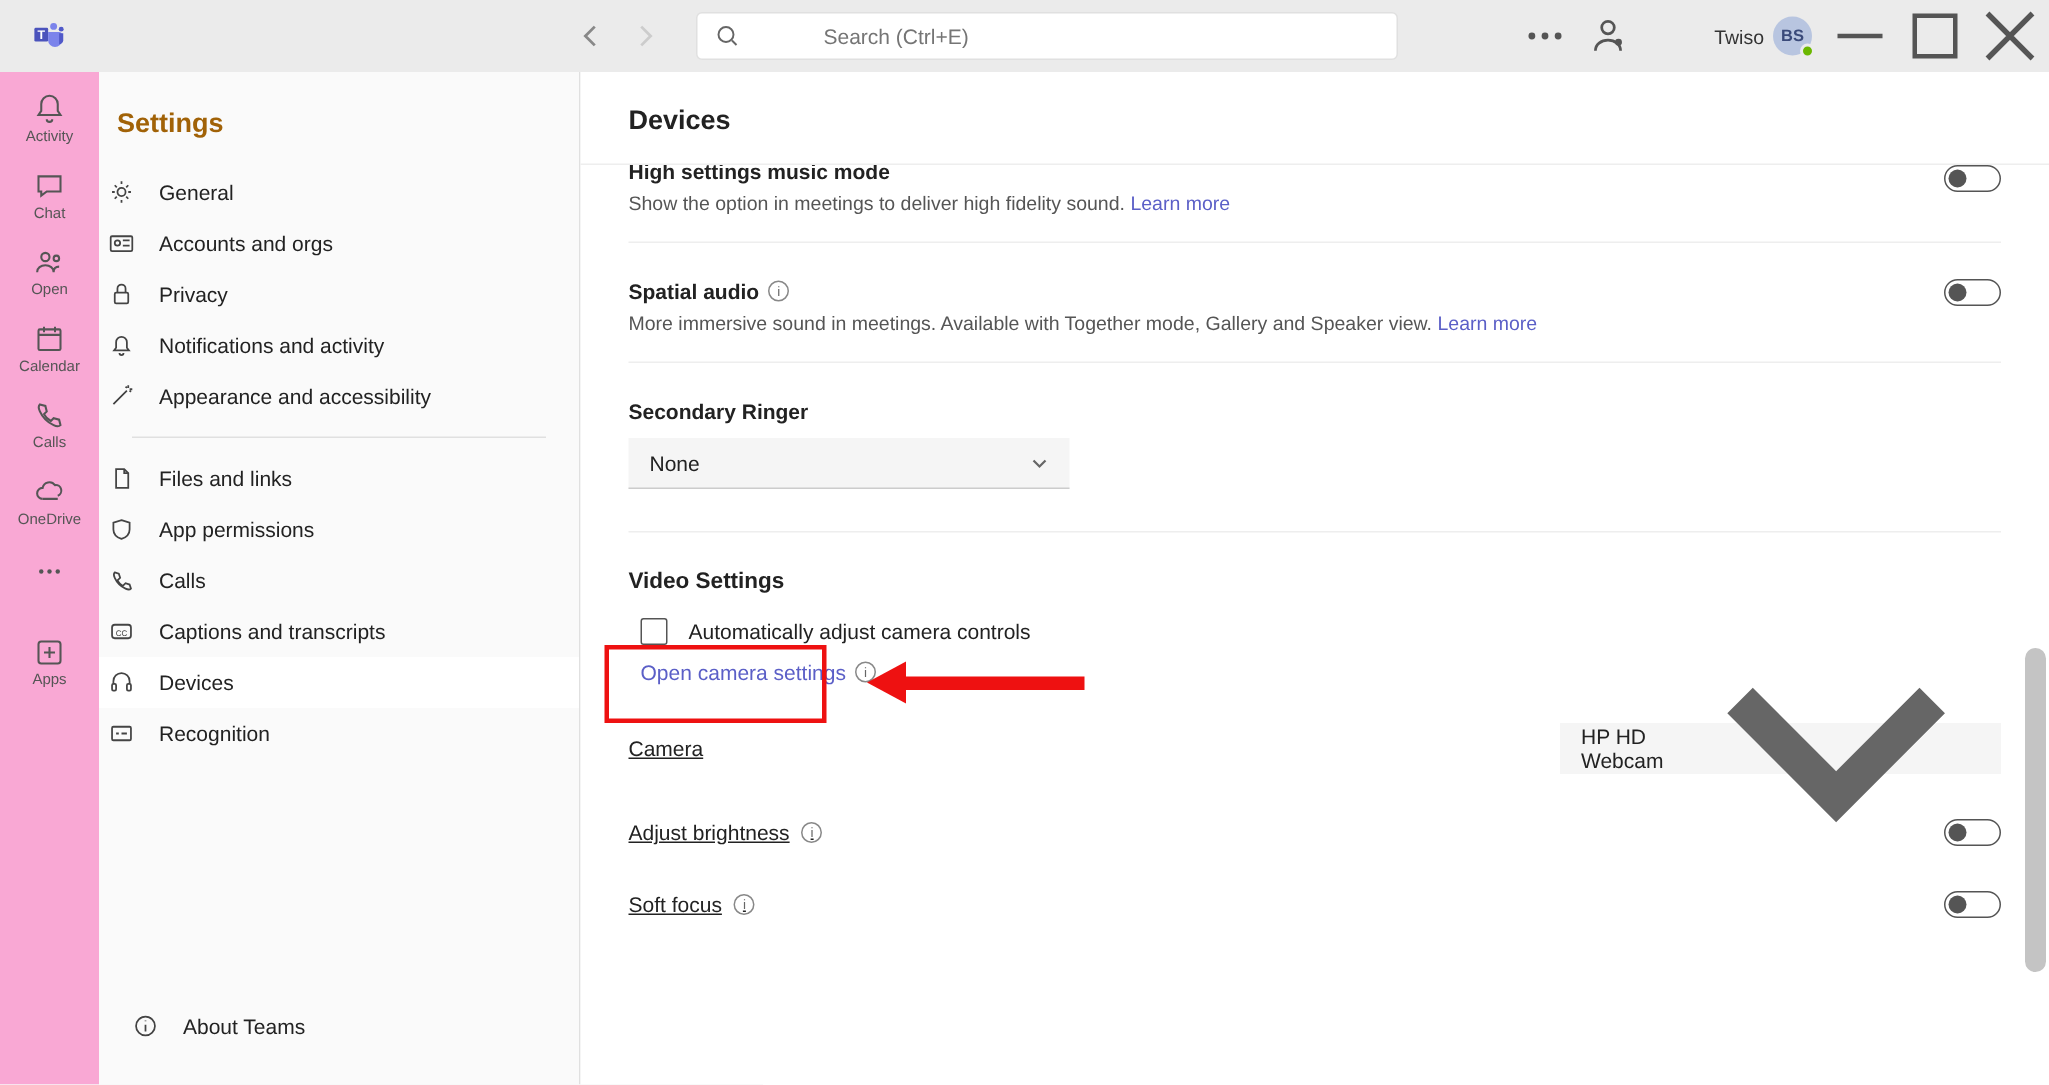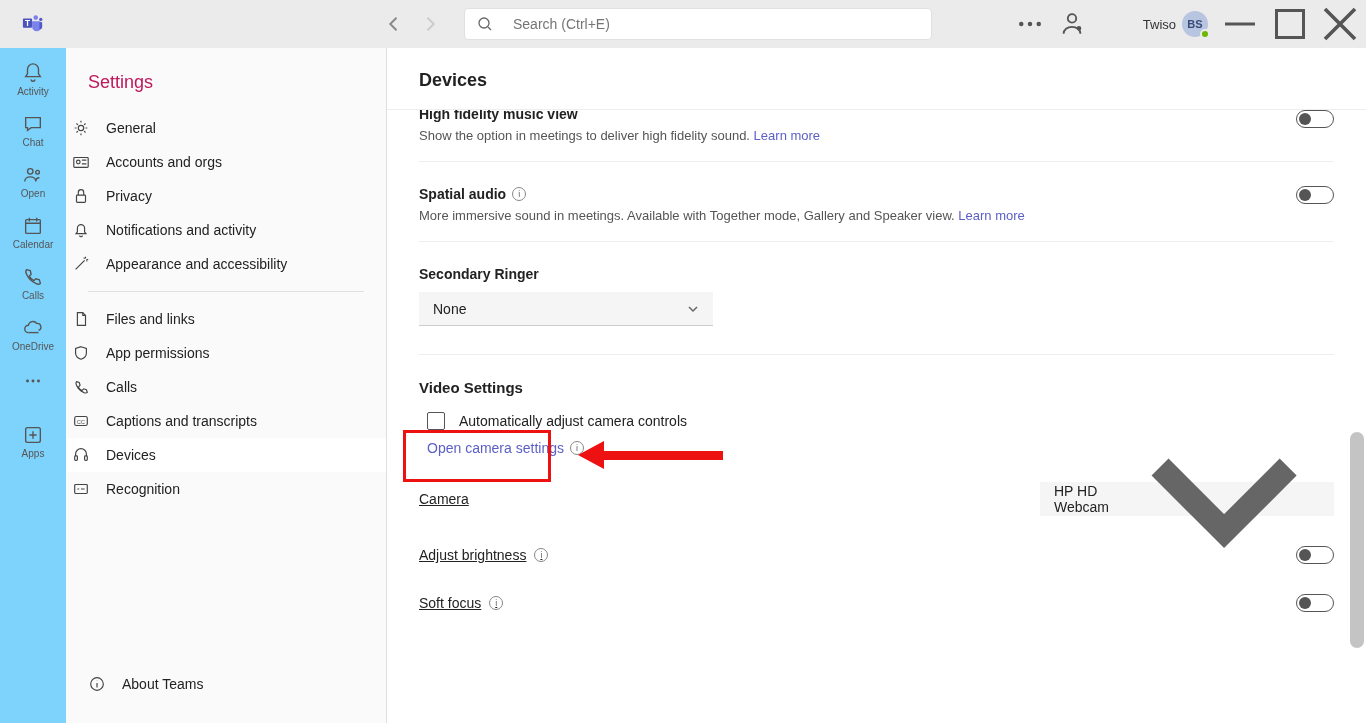--- a/index.html
+++ b/index.html
@@ -6,38 +6,38 @@
 body { background:#f0f0f0; width:1366px; height:723px; overflow:hidden; position:relative; }
 
 
 .titlebar { height:48px; background:#ebebeb; display:flex; align-items:center; position:relative; }
 .tb-logo { width:66px; display:flex; justify-content:center; align-items:center; }
 .tb-logo svg { width:22px; height:22px; }
 .tb-nav { display:flex; gap:16px; margin-left:318px; }
 .tb-nav-btn { width:20px; height:20px; display:flex; align-items:center; justify-content:center; color:#888; cursor:pointer; }
 .searchbox { margin-left:24px; width:468px; height:32px; background:#fff; border:1px solid #e0e0e0; border-radius:4px; display:flex; align-items:center; padding:0 12px; gap:20px; }
 .searchbox svg { width:16px; height:16px; color:#666; }
-.searchbox input { border:none; outline:none; flex:1; font-size:14px; color:#555; background:transparent; }
+.searchbox input { border:none; outline:none; flex:1; font-size:14px; color:#555; background:transparent;margin-left:36px; }
 .tb-right { position:absolute; right:8px; display:flex; align-items:center; gap:14px; }
 .tb-icon { width:28px; height:28px; display:flex; align-items:center; justify-content:center; color:#555; cursor:pointer; }
 .tb-user { display:flex; align-items:center; gap:6px; font-size:13px; color:#333;margin-left:43px; }
 .avatar { width:26px; height:26px; border-radius:50%; background:#b8c5e0; color:#3a4a7a; display:flex; align-items:center; justify-content:center; font-size:11px; font-weight:600; position:relative; }
 .avatar .status { position:absolute; bottom:-2px; right:-2px; width:10px; height:10px; background:#6bb700; border:2px solid #ebebeb; border-radius:50%; }
 .win-btn { width:36px; height:28px; display:flex; align-items:center; justify-content:center; color:#555; cursor:pointer; }
 
 
-.leftrail { position:absolute; top:48px; left:0; width:66px; height:675px; background:#7dd3fc; display:flex; flex-direction:column; align-items:flex-end; padding-top:8px; }
+.leftrail { position:absolute; top:48px; left:0; width:66px; height:675px; background:#f9a8d4; display:flex; flex-direction:column; align-items:flex-end; padding-top:8px; }
 .rail-item { width:66px; padding:6px 0 10px; display:flex; flex-direction:column; align-items:center; gap:2px; cursor:pointer; color:#555; }
 .rail-item svg { width:22px; height:22px; }
 .rail-label { font-size:10px; color:#555; }
 .rail-sep { margin-top:2px; }
 
 
 .sidebar { position:absolute; top:48px; left:66px; width:321px; height:675px; background:#fafafa; border-right:1px solid #e0e0e0; display:flex; flex-direction:column; }
-.sidebar h1 { font-size:18px; font-weight:400; padding:24px 22px 18px; color:#be185d; }
+.sidebar h1 { font-size:18px; font-weight:700; padding:24px 12px 18px; color:#a16207; }
 .side-list { display:flex; flex-direction:column; }
 .side-item { display:flex; align-items:center; gap:16px; padding:8px 6px; font-size:14px; color:#222; cursor:pointer; }
 .side-item svg { width:18px; height:18px; color:#444; flex-shrink:0; }
 .side-item.active { background:#fff; }
 .side-divider { height:1px; background:#e0e0e0; margin:10px 22px; }
 .side-footer { margin-top:auto; padding:0 22px 22px; }
 .side-footer .side-item { padding:8px 0; }
 
 
 .main { position:absolute; top:48px; left:387px; right:0; height:675px; background:#fff; display:flex; flex-direction:column; }
@@ -305,21 +305,21 @@
 
 <div class="main">
   <div class="main-header">
       <h2>Devices</h2>
     </div>
   <div class="main-body">
 
     <div class="section border">
       <div class="sec-row">
         <div>
-          <div class="sec-title cut">High fidelity music view</div>
+          <div class="sec-title cut">High settings music mode</div>
           <div class="sec-desc"><span>Show the option in meetings to deliver high fidelity sound.</span> <a>Learn more</a></div>
         </div>
         <div class="toggle">
             <div class="knob"></div>
           </div>
       </div>
     </div>
 
     <div class="section border">
       <div class="sec-row">

